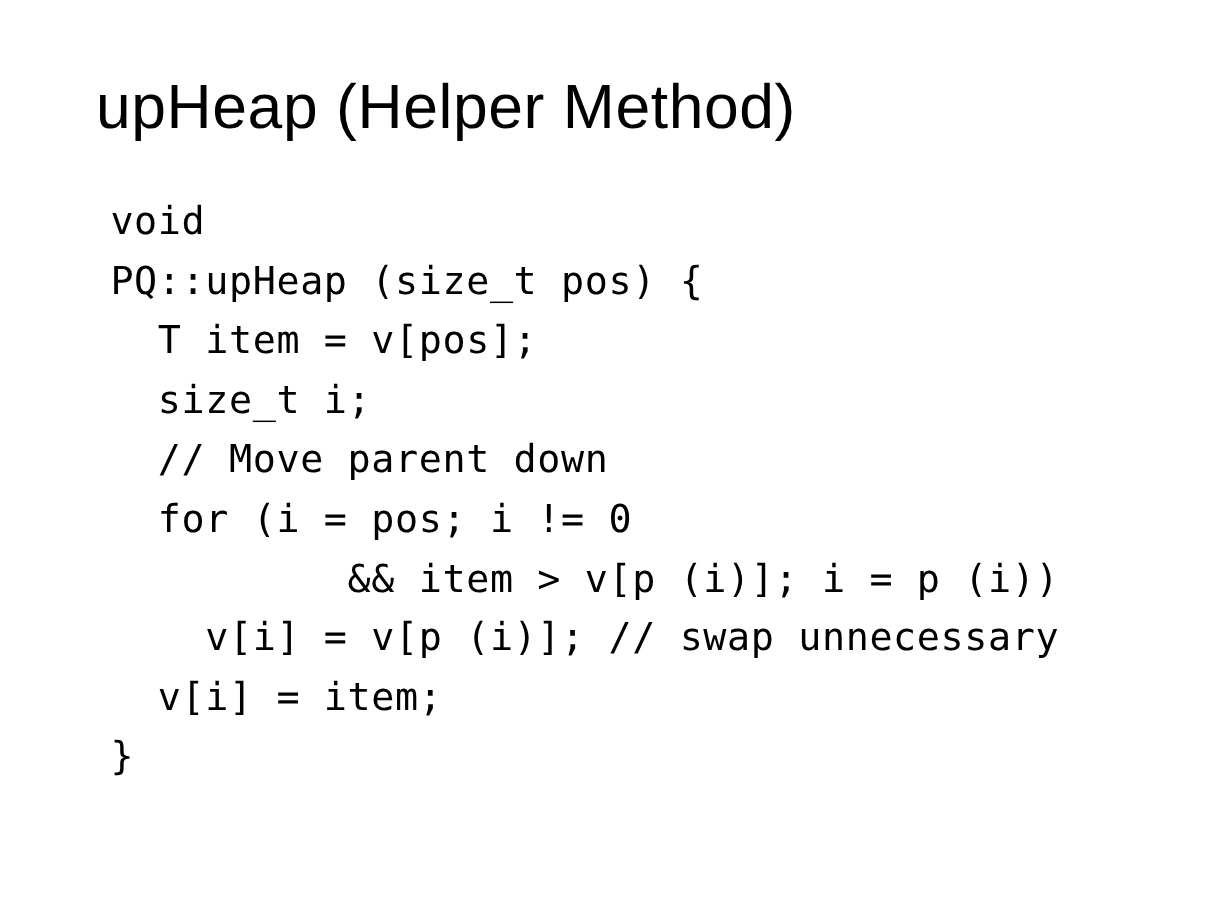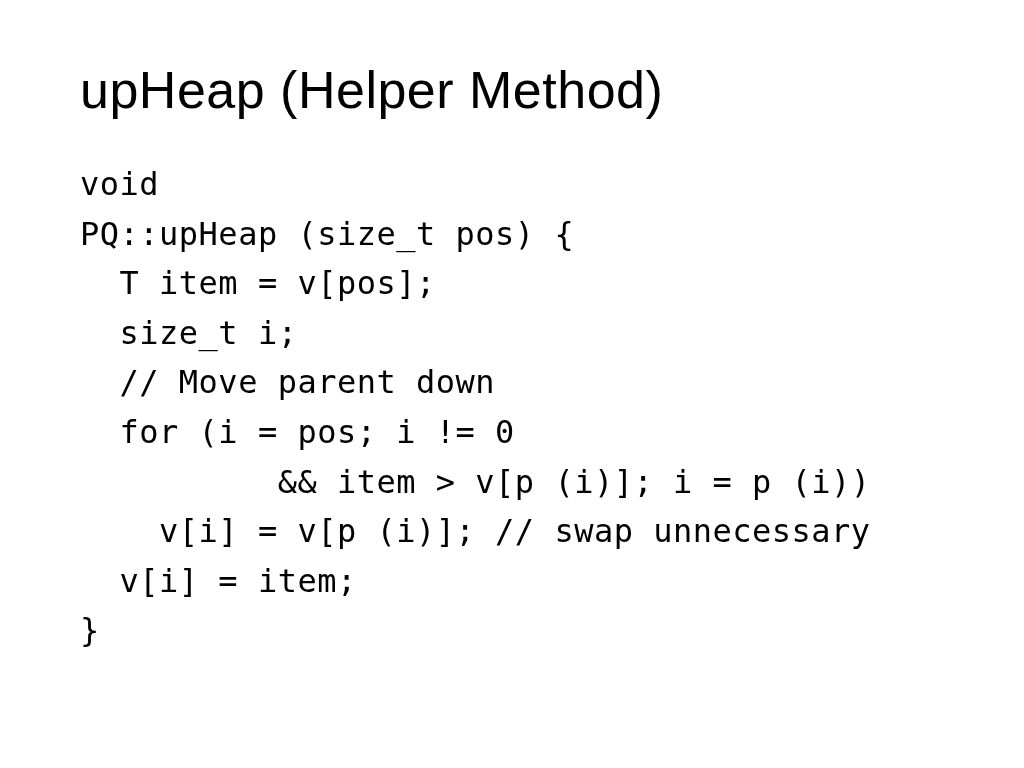--- a/index.html
+++ b/index.html
@@ -23,21 +23,21 @@
     color: #000;
     margin: 0 0 40px 0;
     letter-spacing: 0.5px;
   }
   .code {
     font-family: "Consolas", "Menlo", "DejaVu Sans Mono", "Courier New", monospace;
     font-size: 32px;
     line-height: 1.55;
     white-space: pre;
     color: #000;
-    margin: 0;
+    margin: 12px;
     letter-spacing: 0.5px;
   }
 </style>
 </head>
 <body>
 
 <div class="slide">
   <h1 class="title">upHeap (Helper Method)</h1>
   <pre class="code"><span>void</span>
 <span>PQ::upHeap (size_t pos) {</span>

